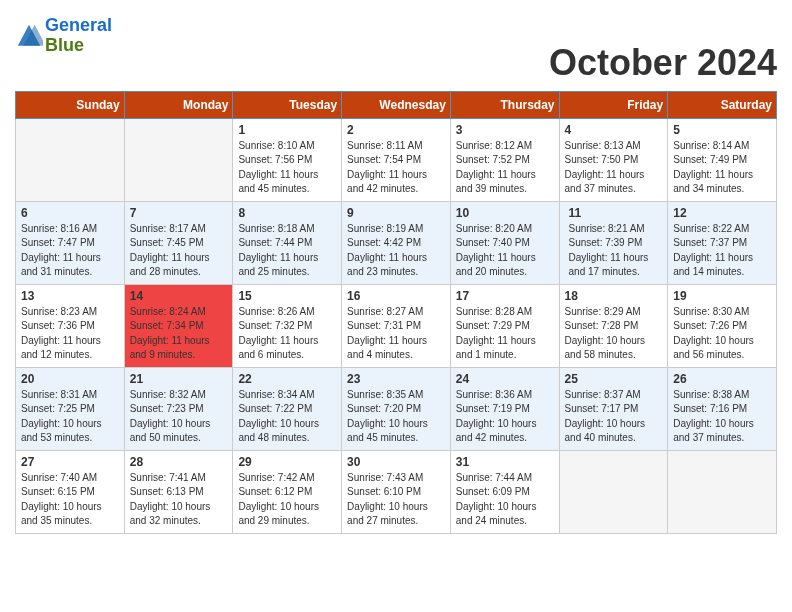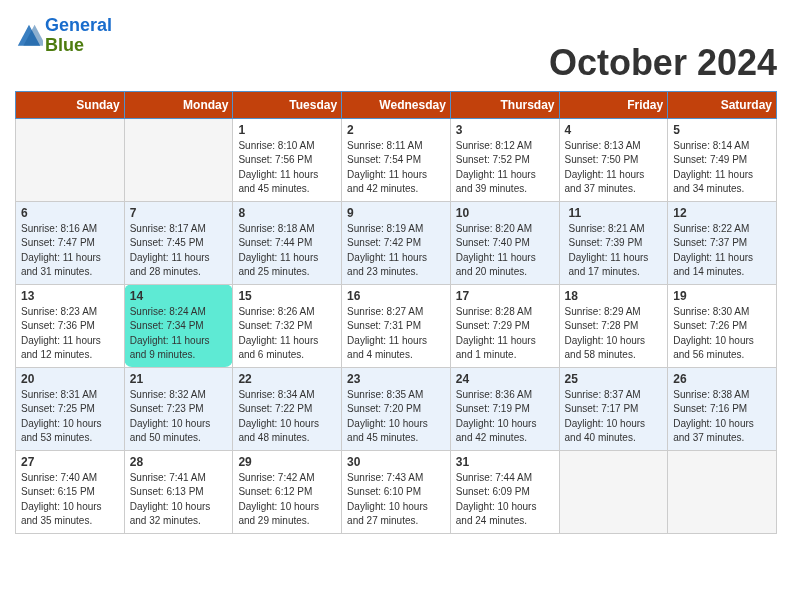--- a/index.html
+++ b/index.html
@@ -182,21 +182,21 @@
           </td>
           <td style="background: rgb(234, 242, 251);">
             <span class="day-num">8</span>
             <div class="day-info">Sunrise: 8:18 AM
 Sunset: 7:44 PM
 Daylight: 11 hours and 25 minutes.</div>
           </td>
           <td style="background: rgb(234, 242, 251);">
             <span class="day-num">9</span>
             <div class="day-info">Sunrise: 8:19 AM
-Sunset: 7:42 PM
+Sunset: 4:42 PM
 Daylight: 11 hours and 23 minutes.</div>
           </td>
           <td style="background: rgb(234, 242, 251);">
             <span class="day-num">10</span>
             <div class="day-info">Sunrise: 8:20 AM
 Sunset: 7:40 PM
 Daylight: 11 hours and 20 minutes.</div>
           </td>
           <td style="background: rgb(234, 242, 251); padding-left: 9px;">
             <span class="day-num">11</span>
@@ -211,21 +211,21 @@
 Daylight: 11 hours and 14 minutes.</div>
           </td>
         </tr>
         <tr>
           <td style="background: rgb(255, 255, 255);">
             <span class="day-num">13</span>
             <div class="day-info">Sunrise: 8:23 AM
 Sunset: 7:36 PM
 Daylight: 11 hours and 12 minutes.</div>
           </td>
-          <td style="background: #5eead4; border-radius: 8px;">
+          <td style="background: #ef4444;">
             <span class="day-num">14</span>
             <div class="day-info">Sunrise: 8:24 AM
 Sunset: 7:34 PM
 Daylight: 11 hours and 9 minutes.</div>
           </td>
           <td style="background: rgb(255, 255, 255);">
             <span class="day-num">15</span>
             <div class="day-info">Sunrise: 8:26 AM
 Sunset: 7:32 PM
 Daylight: 11 hours and 6 minutes.</div>

